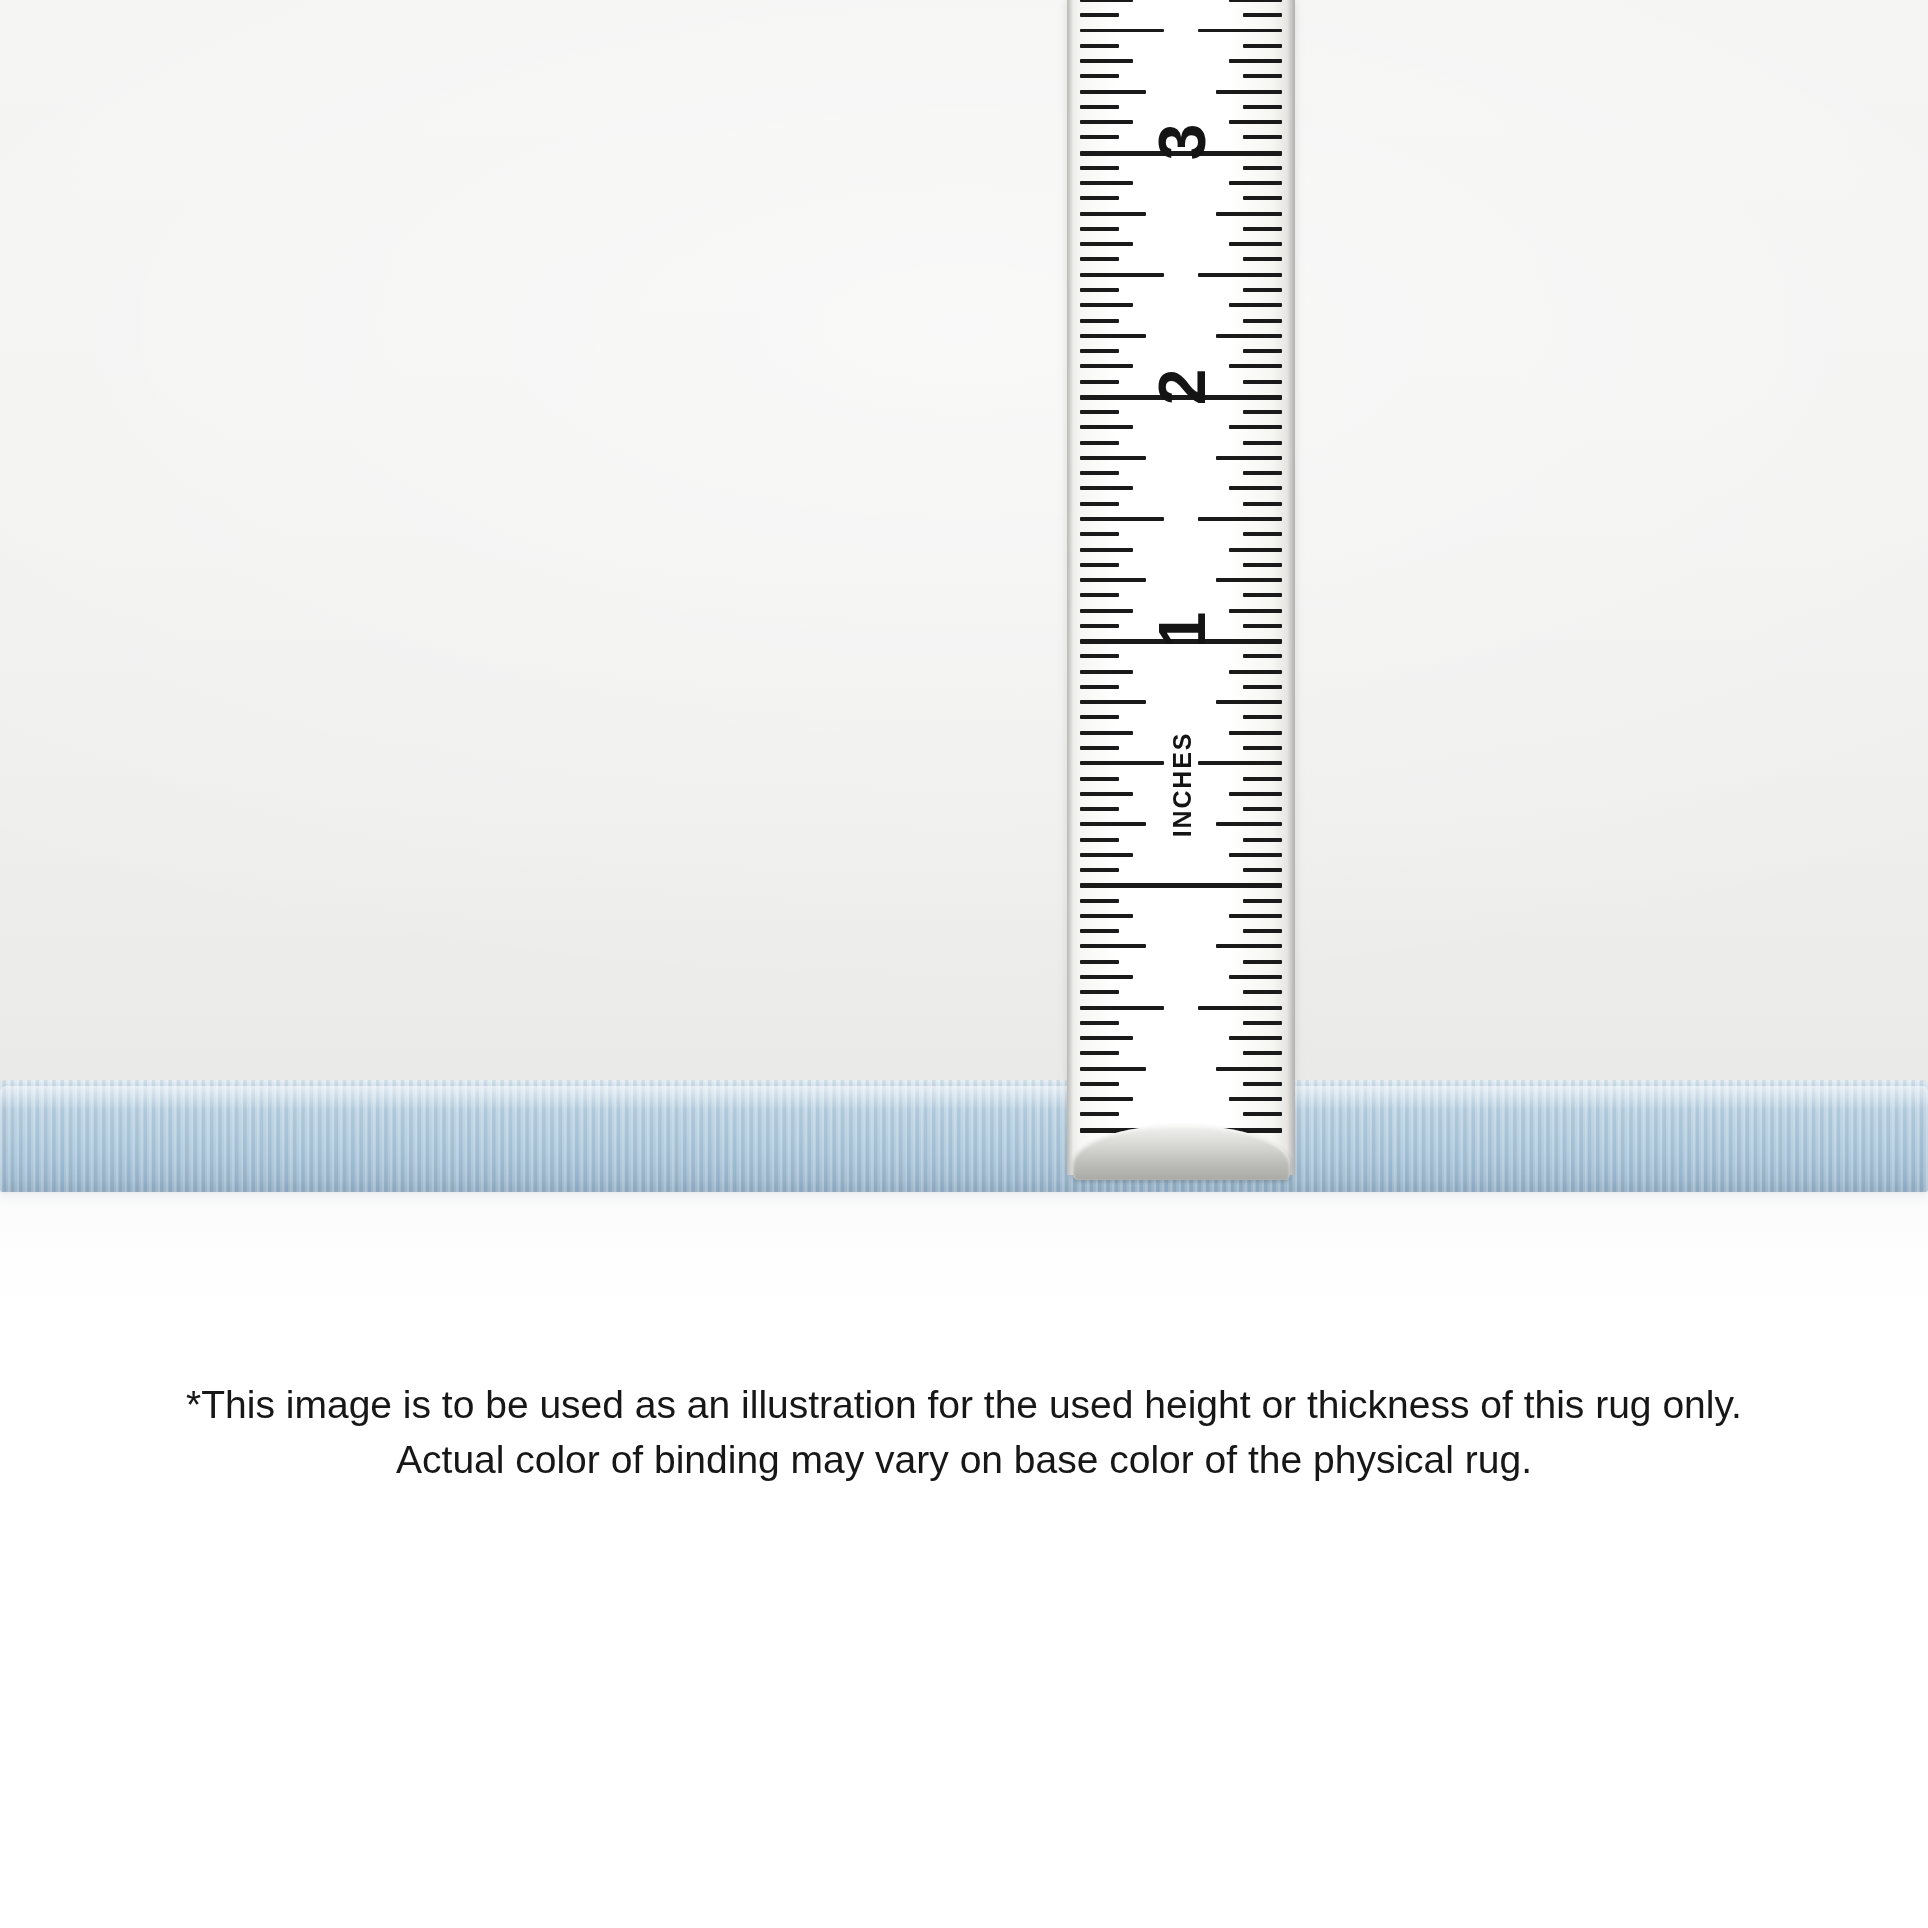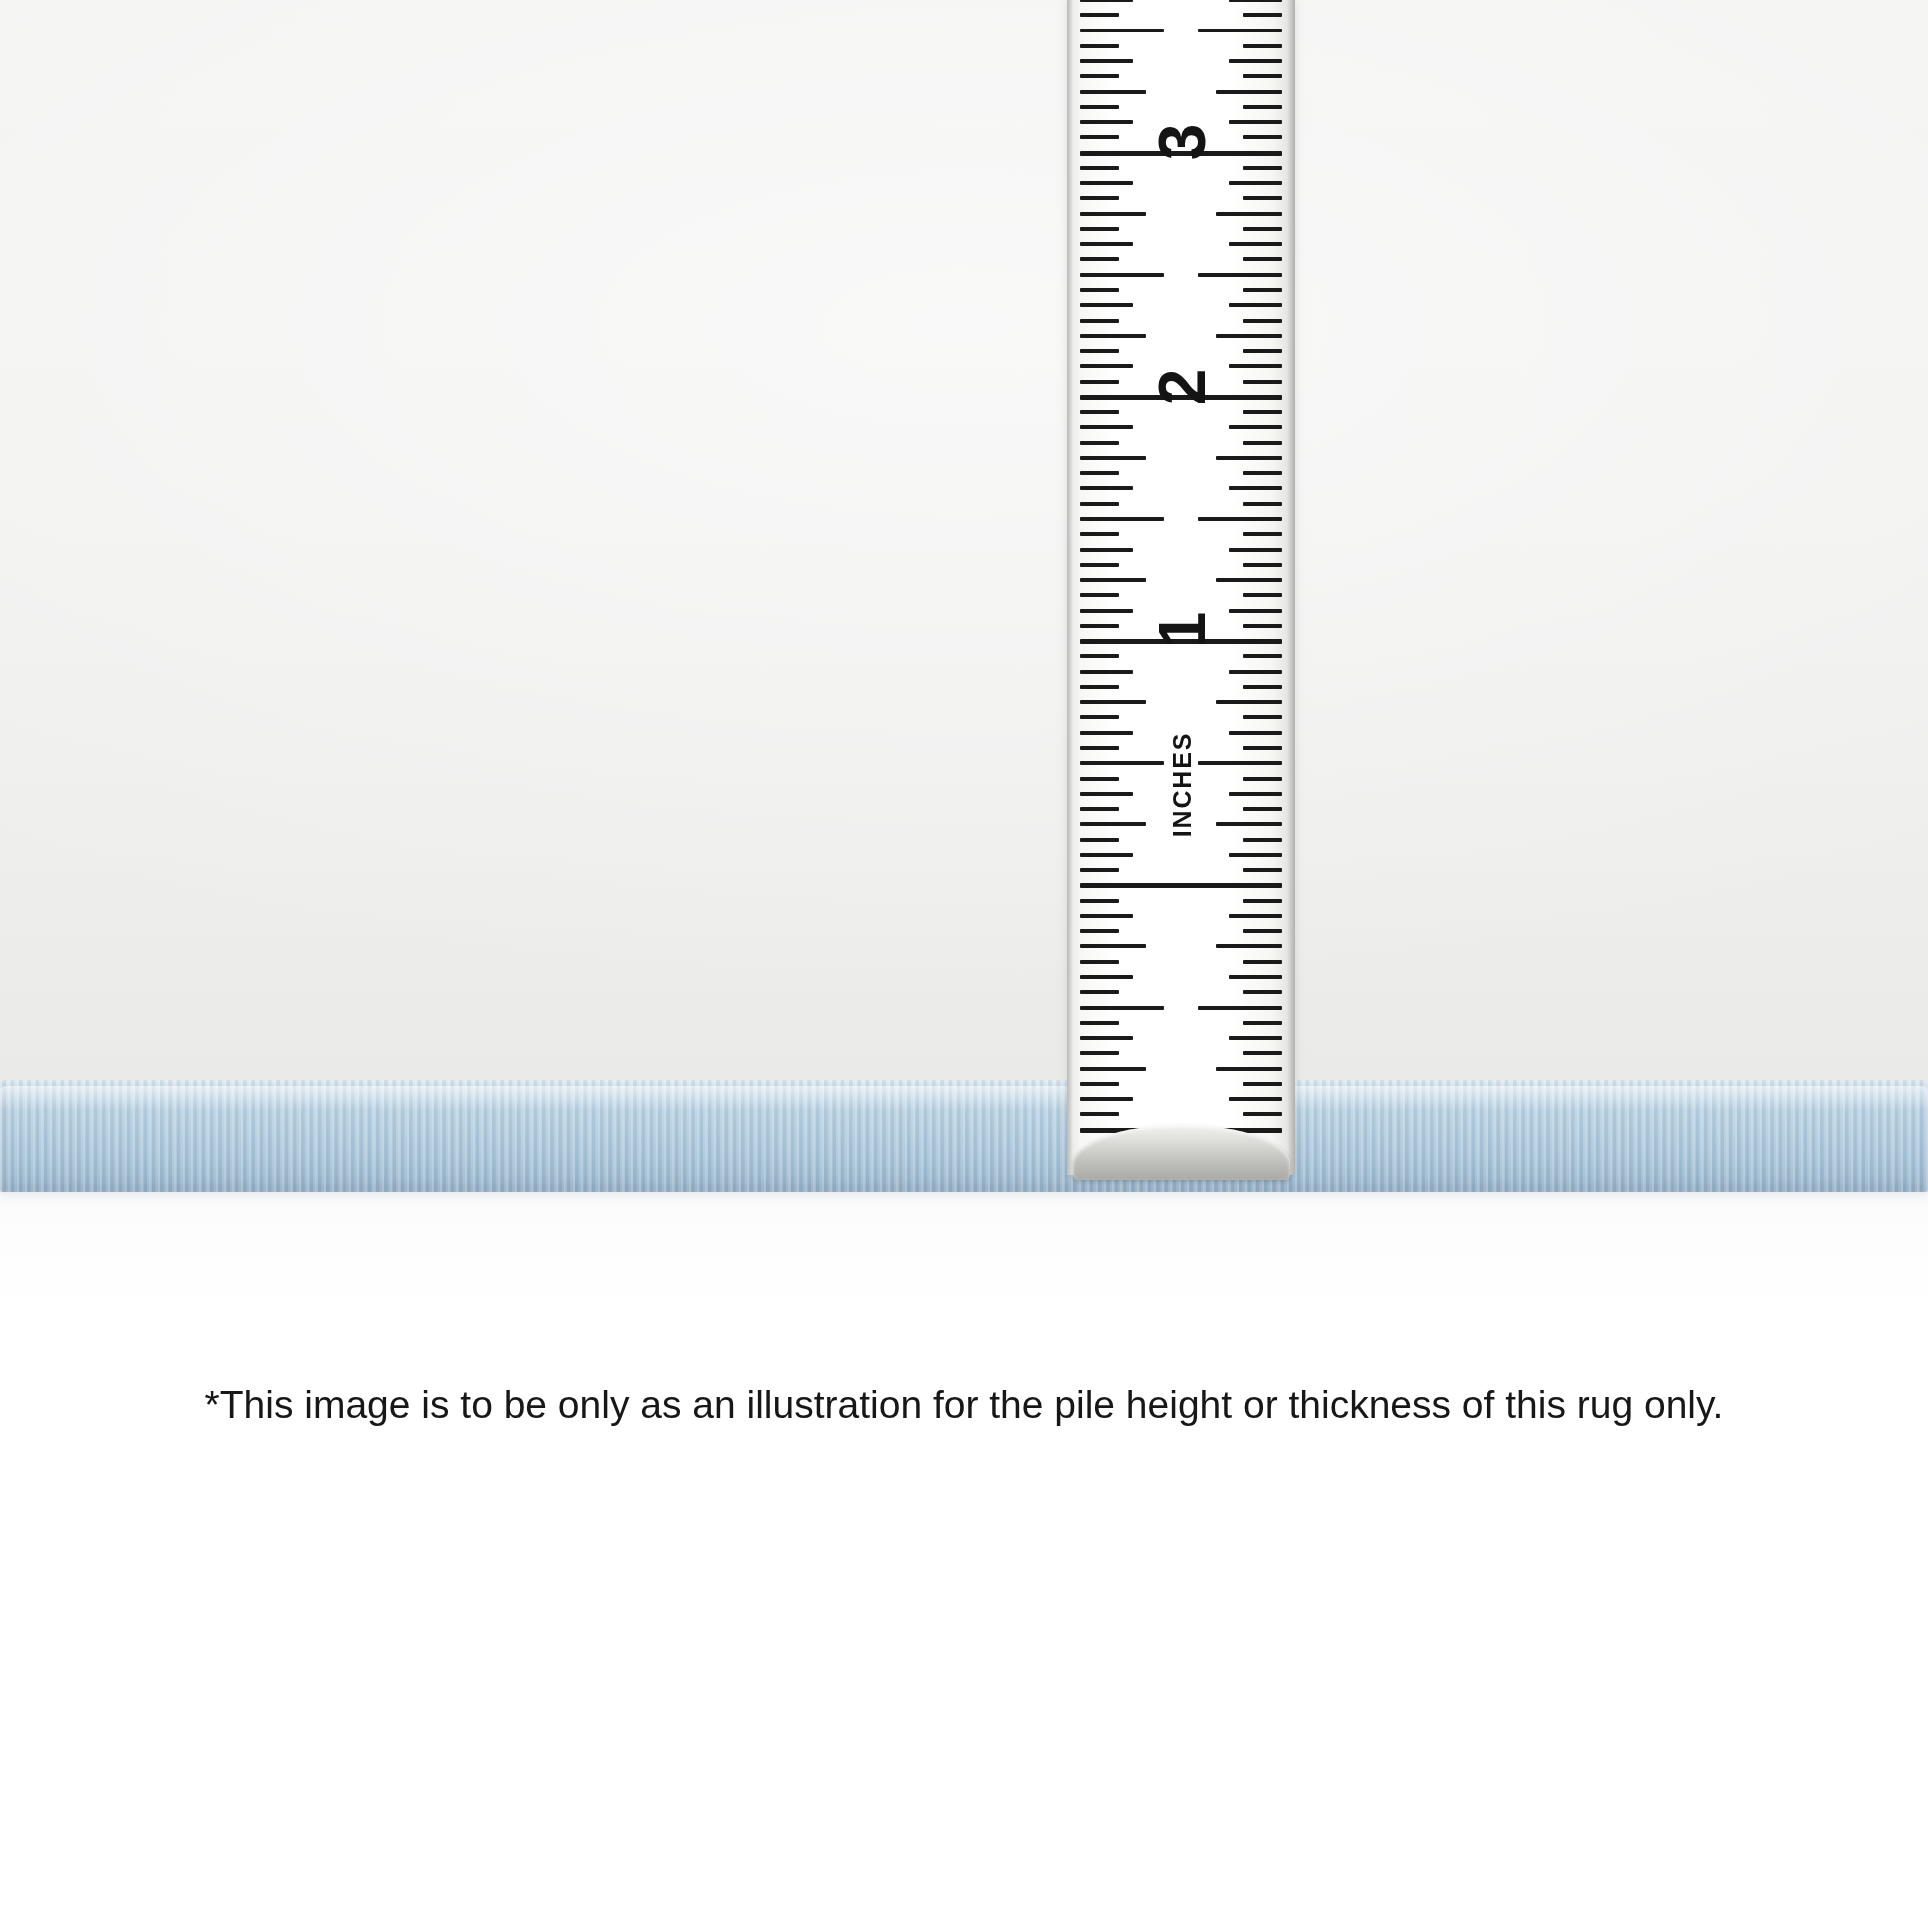--- a/index.html
+++ b/index.html
@@ -412,17 +412,18 @@
       <div class="tape-number" id="tape-num-3" style="top: 104px;">3</div>
 
       <div class="tape-unit" id="tape-unit" style="top: 770px;">INCHES</div>
 
       <div class="tape-hook"></div>
     </div>
 
   </div>
 
   <div class="caption">
-    <span class="line">*This image is to be only as an illustration for the pile height or thickness of this rug only.</span>
+    <span class="line">*This image is to be used as an illustration for the used height or thickness of this rug only.</span>
+    <span class="line">Actual color of binding may vary on base color of the physical rug.</span>
   </div>
 
 </div>
 
 
 </body></html>

